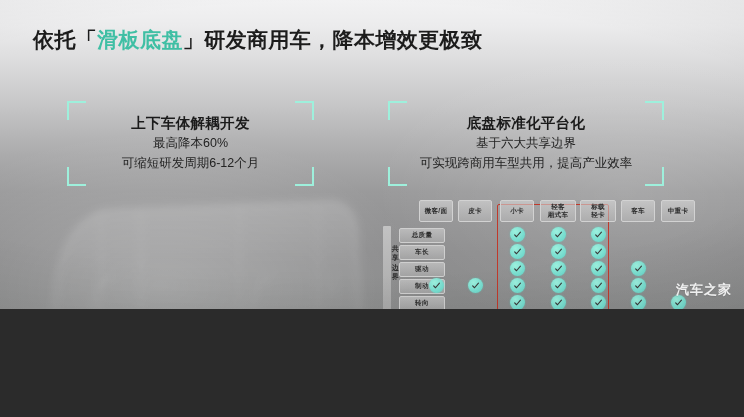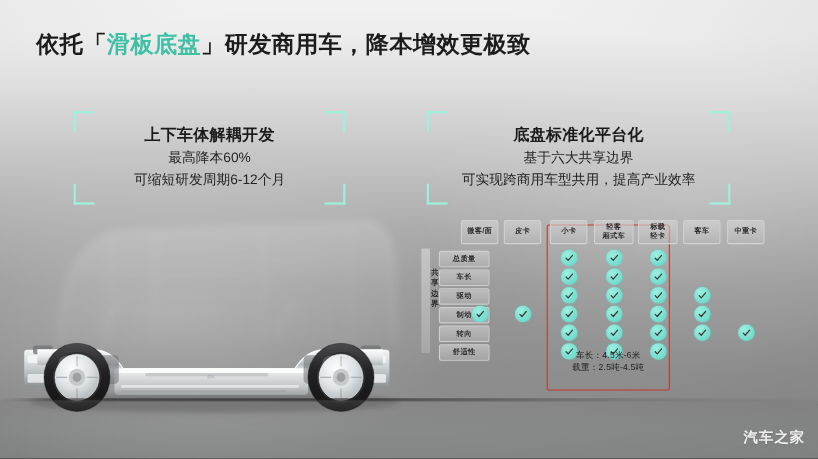--- a/index.html
+++ b/index.html
@@ -6,21 +6,21 @@
     margin: 0;
     padding: 0;
     background: #2b2b2b;
   }
   body {
     font-family: "Liberation Sans", "DejaVu Sans", sans-serif;
   }
   #slide {
     position: relative;
     width: 744px;
-    height: 417px;
+    height: 309px;
     overflow: hidden;
     background:
       linear-gradient(180deg,
         #f2f2f3 0%,
         #ececed 8%,
         #dcdcdd 20%,
         #c6c6c7 34%,
         #ababac 50%,
         #9a9a9b 62%,
         #939394 72%,

